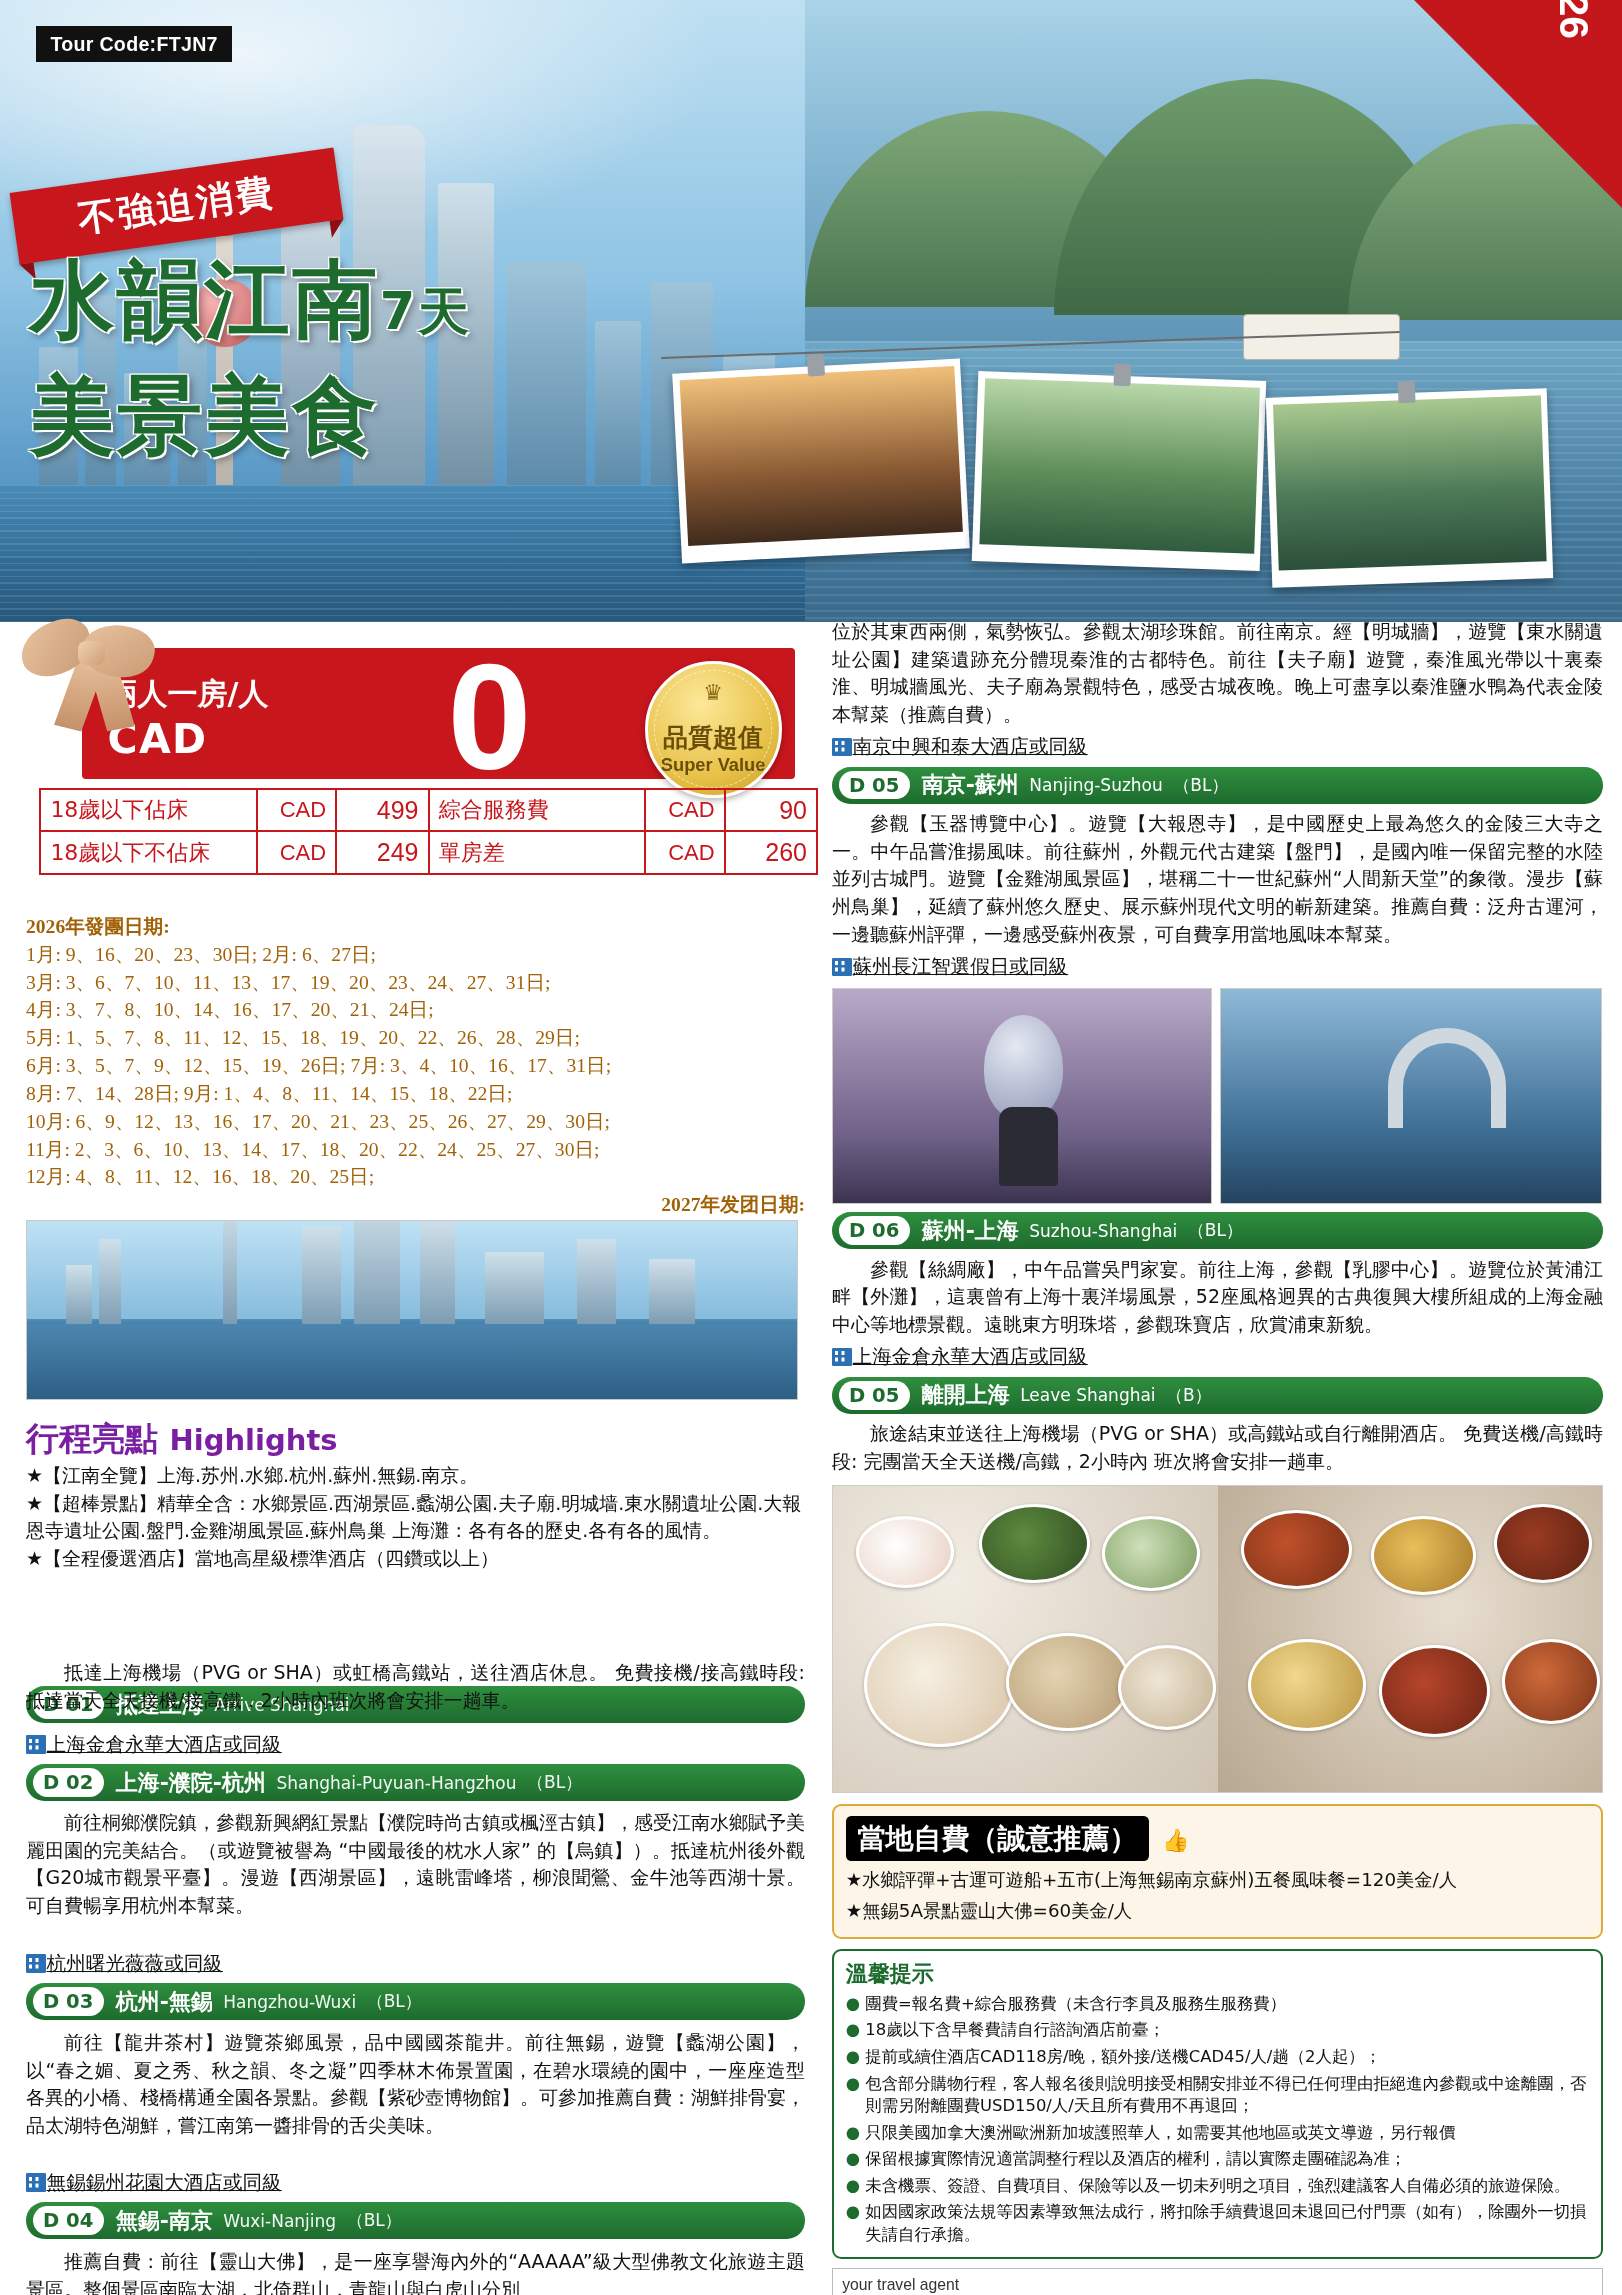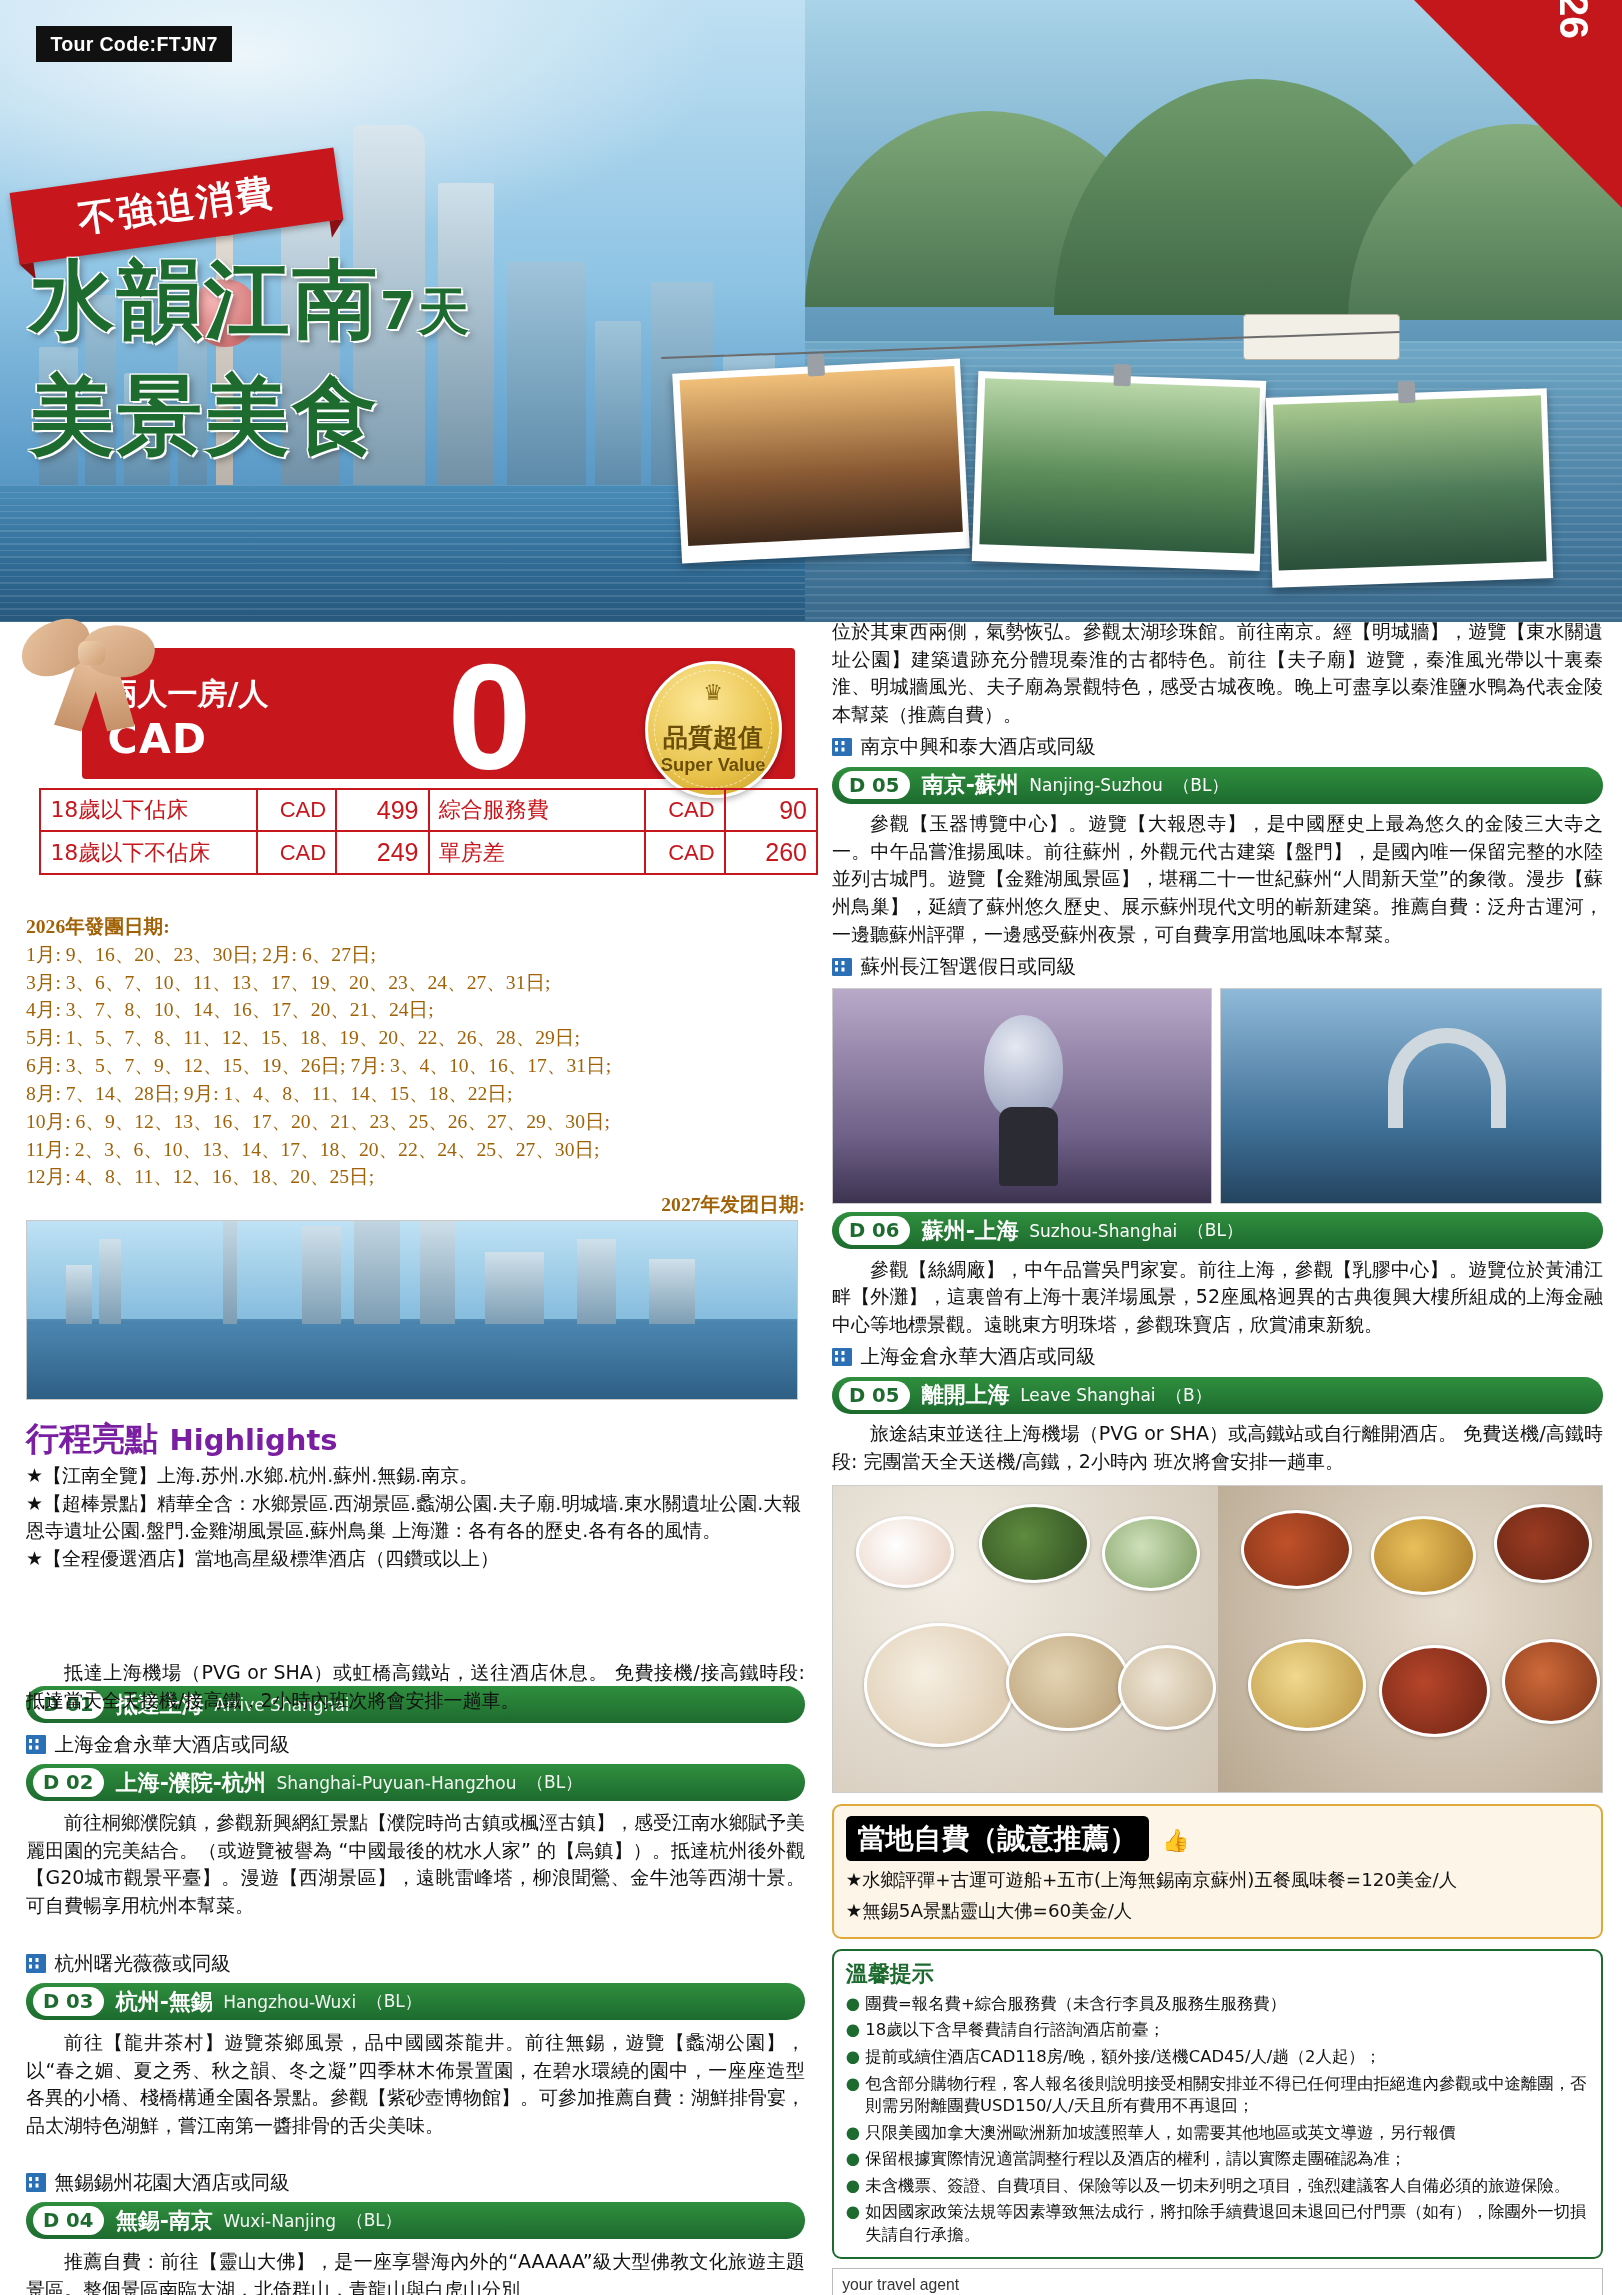--- a/index.html
+++ b/index.html
@@ -194,21 +194,21 @@
     border-radius:14.4px; padding:2.6px 10.5px; margin-left:6.5px; min-width:60px; text-align:center;
   }
   .daybar .dcn { font-size:22px; font-weight:bold; margin-left:11.8px; }
   .daybar .den { font-size:17px; margin-left:10.5px; opacity:.95; }
   .para {
     position:absolute; width:779px; font-size:19px; line-height:1.45; color:#111;
     text-align:justify; font-family:"DejaVu Sans",sans-serif;
   }
   .hotel {
     position:absolute; font-size:19.6px; color:#111; font-family:"DejaVu Sans",sans-serif;
-    display:flex; align-items:center; gap:9px;
+    display:flex; align-items:center; gap:1px;text-decoration:underline;
   }
   .hicon { display:inline-block; width:19.6px; height:18.3px; background:#2b6fb5; position:relative; border-radius:1.3px;}
   .hicon:before{content:""; position:absolute; left:2.6px; top:3.3px; width:3.9px; height:3.9px; background:#fff; box-shadow:6.5px 0 0 #fff, 0 6.5px 0 #fff, 6.5px 6.5px 0 #fff;}
 
   
   .rcol { position:absolute; left:832px; top:618px; width:771px; }
   .rpara { font-size:19px; line-height:1.45; color:#111; text-align:justify;
     font-family:"DejaVu Sans",sans-serif; }
   .rdaybar {
     height:37px; width:771px; background:linear-gradient(180deg,#2f8f3e,#1d6b2e);

